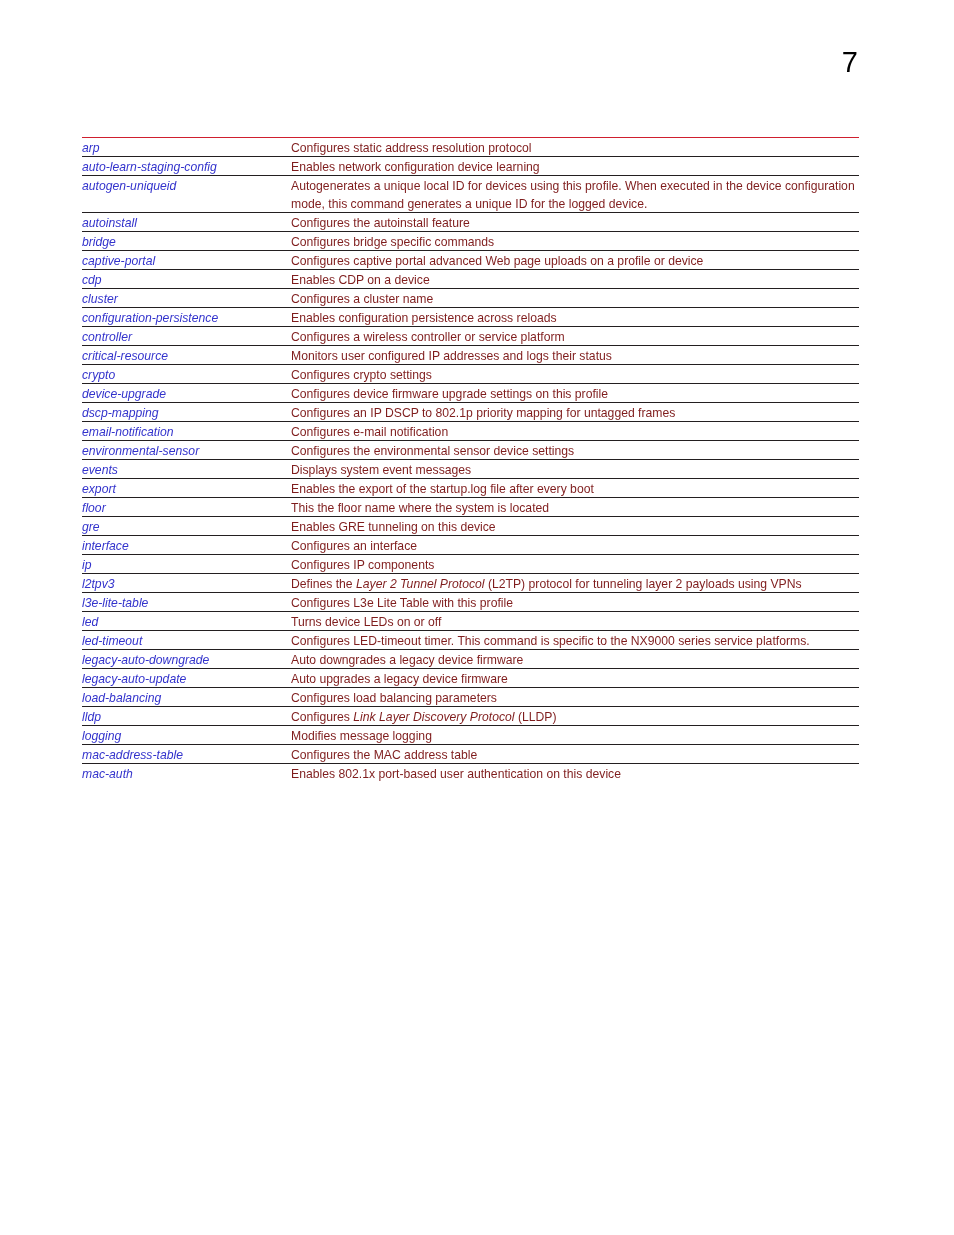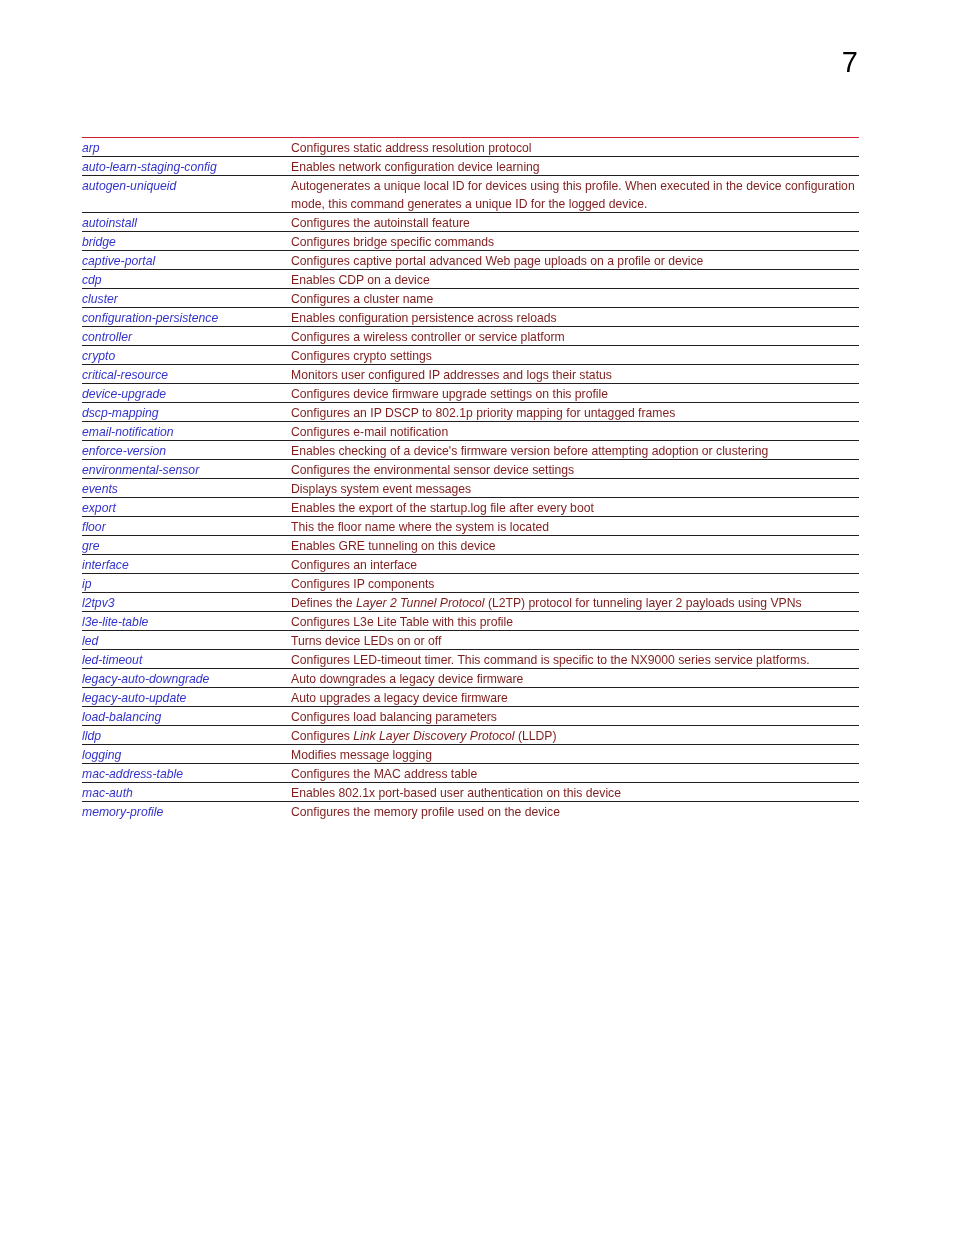--- a/index.html
+++ b/index.html
@@ -122,44 +122,40 @@
       </tr>
       <tr>
         <td class="cmd-cell"><a class="cmd-link">configuration-persistence</a></td>
         <td class="desc-cell"><span class="desc-text">Enables configuration persistence across reloads</span></td>
       </tr>
       <tr>
         <td class="cmd-cell"><a class="cmd-link">controller</a></td>
         <td class="desc-cell"><span class="desc-text">Configures a wireless controller or service platform</span></td>
       </tr>
       <tr>
+        <td class="cmd-cell"><a class="cmd-link">critical-resource</a></td>
+        <td class="desc-cell"><span class="desc-text">Monitors user configured IP addresses and logs their status</span></td>
+      </tr>
+      <tr>
         <td class="cmd-cell"><a class="cmd-link">crypto</a></td>
         <td class="desc-cell"><span class="desc-text">Configures crypto settings</span></td>
       </tr>
       <tr>
-        <td class="cmd-cell"><a class="cmd-link">critical-resource</a></td>
-        <td class="desc-cell"><span class="desc-text">Monitors user configured IP addresses and logs their status</span></td>
-      </tr>
-      <tr>
         <td class="cmd-cell"><a class="cmd-link">device-upgrade</a></td>
         <td class="desc-cell"><span class="desc-text">Configures device firmware upgrade settings on this profile</span></td>
       </tr>
       <tr>
         <td class="cmd-cell"><a class="cmd-link">dscp-mapping</a></td>
         <td class="desc-cell"><span class="desc-text">Configures an IP DSCP to 802.1p priority mapping for untagged frames</span></td>
       </tr>
       <tr>
         <td class="cmd-cell"><a class="cmd-link">email-notification</a></td>
         <td class="desc-cell"><span class="desc-text">Configures e-mail notification</span></td>
       </tr>
       <tr>
-        <td class="cmd-cell"><a class="cmd-link">enforce-version</a></td>
-        <td class="desc-cell"><span class="desc-text">Enables checking of a device's firmware version before attempting adoption or clustering</span></td>
-      </tr>
-      <tr>
         <td class="cmd-cell"><a class="cmd-link">environmental-sensor</a></td>
         <td class="desc-cell"><span class="desc-text">Configures the environmental sensor device settings</span></td>
       </tr>
       <tr>
         <td class="cmd-cell"><a class="cmd-link">events</a></td>
         <td class="desc-cell"><span class="desc-text">Displays system event messages</span></td>
       </tr>
       <tr>
         <td class="cmd-cell"><a class="cmd-link">export</a></td>
         <td class="desc-cell"><span class="desc-text">Enables the export of the startup.log file after every boot</span></td>
@@ -217,18 +213,14 @@
         <td class="desc-cell"><span class="desc-text">Modifies message logging</span></td>
       </tr>
       <tr>
         <td class="cmd-cell"><a class="cmd-link">mac-address-table</a></td>
         <td class="desc-cell"><span class="desc-text">Configures the MAC address table</span></td>
       </tr>
       <tr>
         <td class="cmd-cell"><a class="cmd-link">mac-auth</a></td>
         <td class="desc-cell"><span class="desc-text">Enables 802.1x port-based user authentication on this device</span></td>
       </tr>
-      <tr>
-        <td class="cmd-cell"><a class="cmd-link">memory-profile</a></td>
-        <td class="desc-cell"><span class="desc-text">Configures the memory profile used on the device</span></td>
-      </tr>
     </tbody>
 </table>
 
 </body></html>

